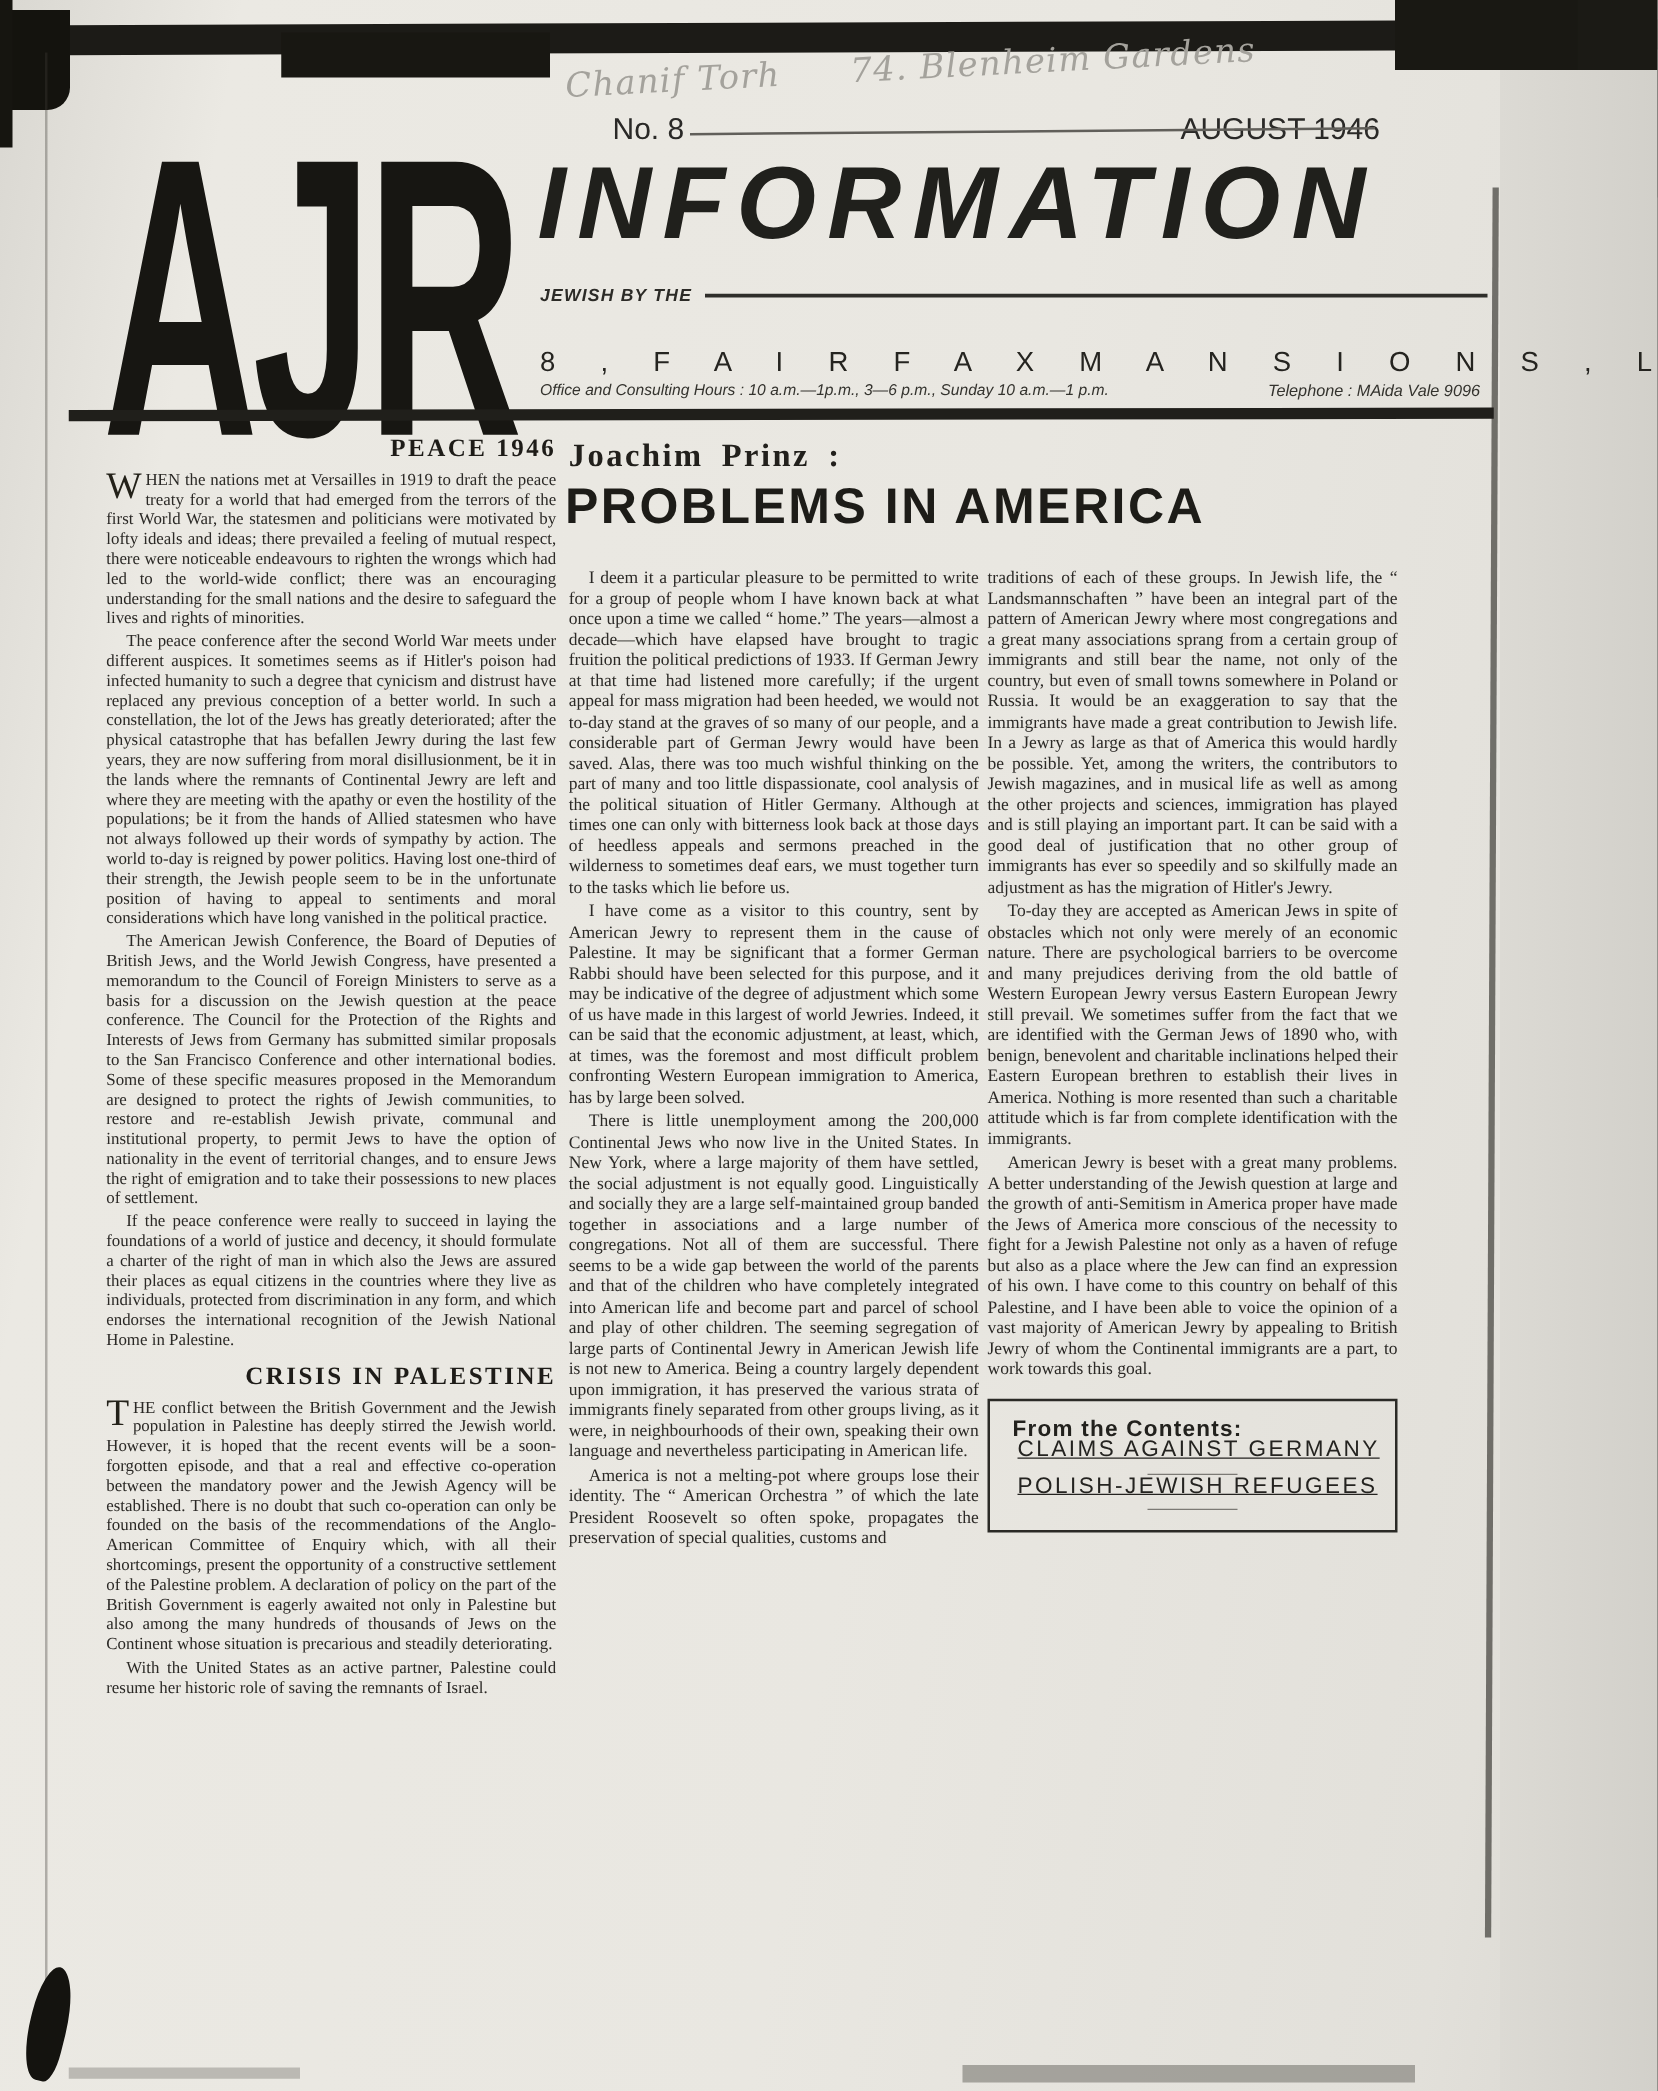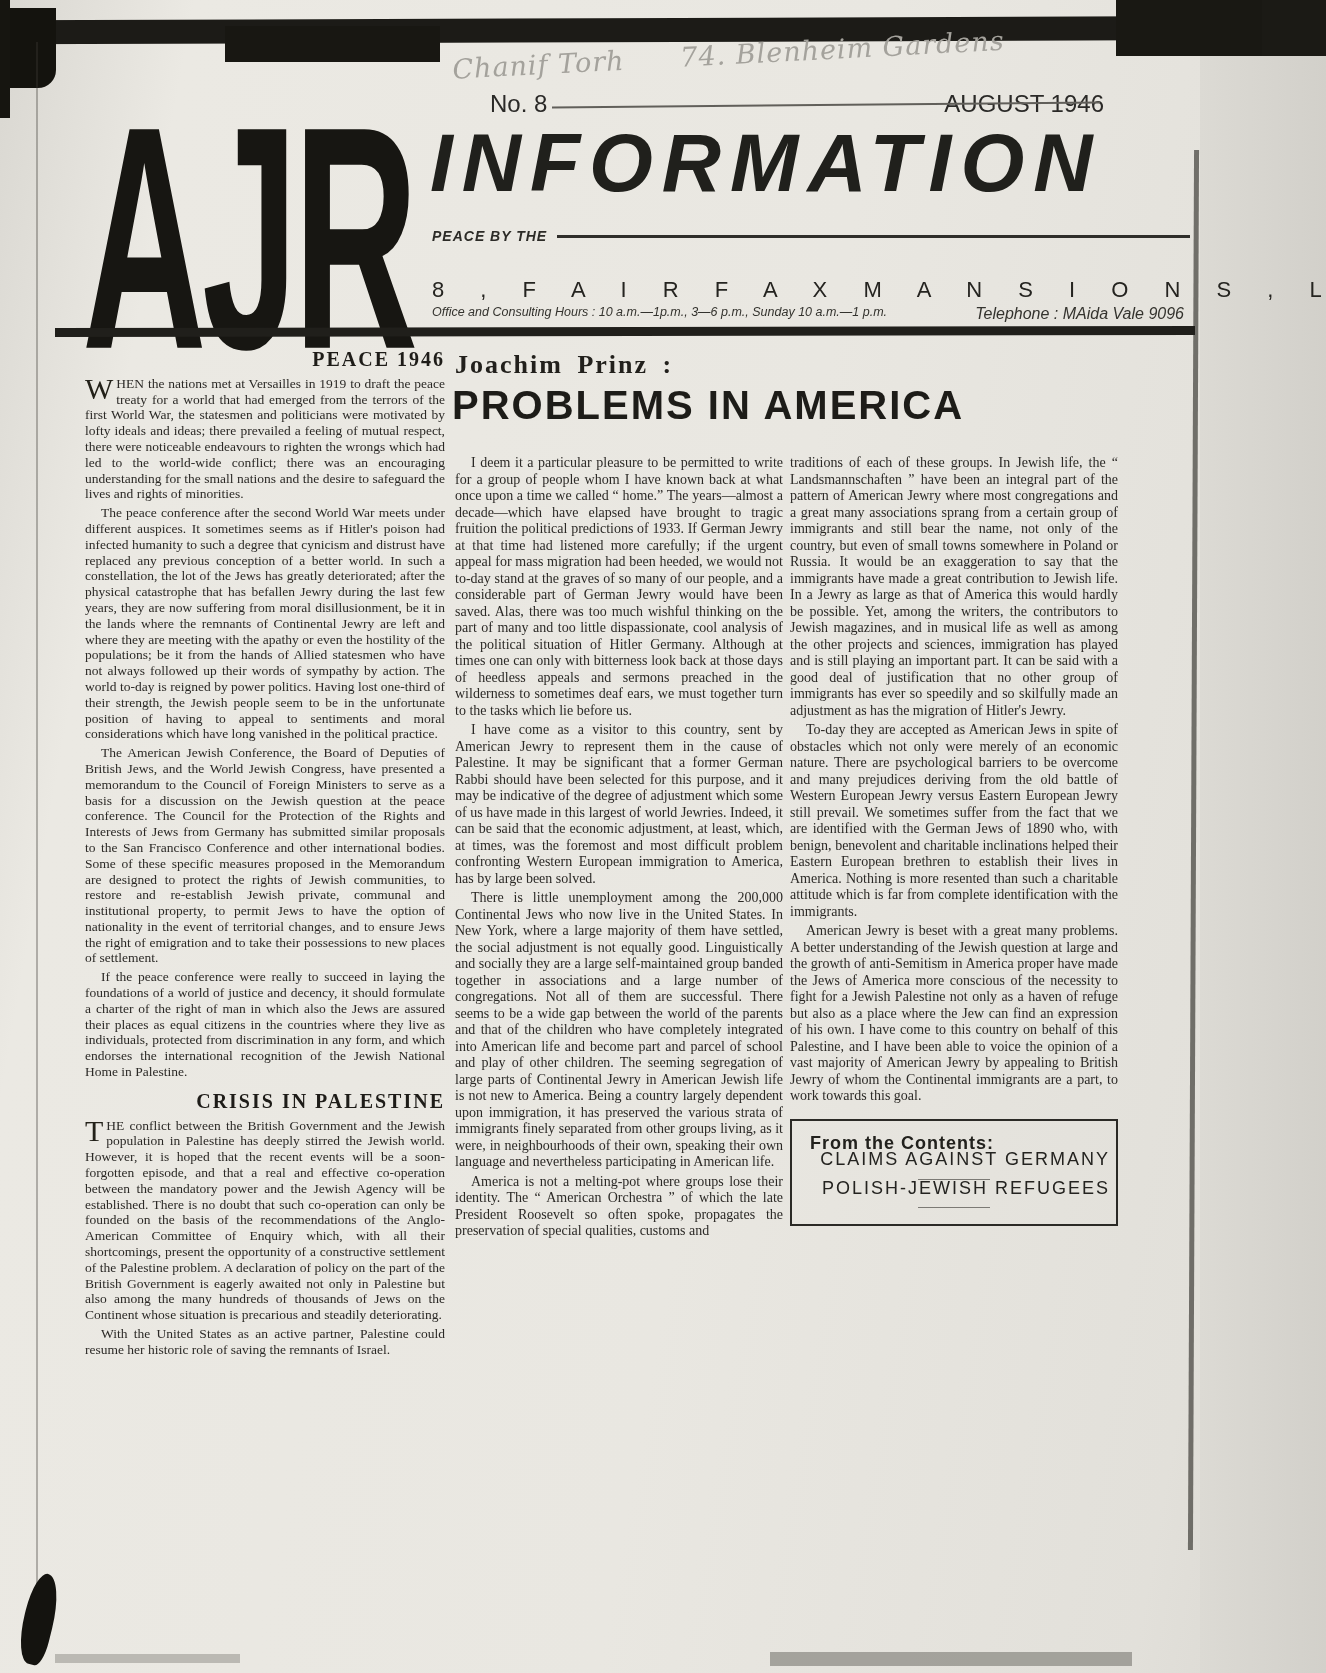--- a/index.html
+++ b/index.html
@@ -38,21 +38,21 @@
     font-family:"Liberation Sans",sans-serif;font-style:italic;font-weight:bold;font-size:14px;
     letter-spacing:1px;color:#2c2b27;}
   .issued-row .rule{flex:1;height:3px;background:#2f2e2a;}
   .org-line{left:432px;top:248px;font-family:"Liberation Sans",sans-serif;font-style:italic;
     font-size:20px;letter-spacing:3.5px;word-spacing:10px;color:#2d2c28;white-space:nowrap;}
   .addr-line{left:432px;top:277px;font-family:"Liberation Sans",sans-serif;
     font-size:22px;letter-spacing:8px;word-spacing:14px;color:#252420;white-space:nowrap;}
   .hours-line{left:432px;top:305px;font-family:"Liberation Sans",sans-serif;font-style:italic;
     font-size:12.5px;color:#34332e;}
   .tel-line{right:142px;top:305px;font-family:"Liberation Sans",sans-serif;font-style:italic;
-    font-size:16px;color:#34332e;}
+    font-size:13px;color:#34332e;}
   .masthead-rule{left:55px;top:327px;width:1140px;height:9px;background:#201f1b;transform:rotate(-0.1deg);}
   
   .col{position:absolute;text-align:justify;}
   .col-left{left:85px;top:352px;width:360px;font-size:13.5px;line-height:15.8px;}
   .col-mid{left:455px;top:455px;width:328px;font-size:14px;line-height:16.5px;}
   .col-right{left:790px;top:455px;width:328px;font-size:14px;line-height:16.5px;}
   .col p{margin:0 0 3px;text-indent:16px;}
   .col p.no-indent{text-indent:0;}
   .col-heading{font-family:"Liberation Serif",serif;font-weight:bold;text-align:right;
     font-size:20px;letter-spacing:2px;color:#1e1c18;margin:0 0 8px;}
@@ -61,21 +61,21 @@
   
   .byline{left:455px;top:350px;font-family:"Liberation Serif",serif;font-weight:bold;
     font-size:26px;letter-spacing:2px;word-spacing:6px;color:#22201c;}
   .headline{left:452px;top:383px;width:666px;text-align:left;font-family:"Liberation Sans",sans-serif;
     font-weight:bold;font-size:40px;letter-spacing:2px;color:#1d1c18;}
   
   .contents-box{margin-top:14px;border:2px solid #2b2a26;padding:14px 6px 16px;text-align:left;}
   .contents-label{font-family:"Liberation Sans",sans-serif;font-weight:bold;font-size:18px;
     letter-spacing:1px;color:#22211d;margin-left:12px;}
   .contents-item{font-family:"Liberation Sans",sans-serif;font-size:18px;letter-spacing:2px;
-    text-align:right;color:#242320;margin-top:13px;text-indent:0;}
+    text-align:left;color:#242320;margin-top:13px;text-indent:0;text-decoration:underline;}
   .contents-item.tight{letter-spacing:.5px;font-size:17.5px;}
   .contents-sep{width:72px;height:1px;background:#7c7a75;margin:11px auto 0;}
 </style>
 </head>
 <body>
 
 <div class="canvas">
 
   <div class="art top-bar"></div>
   <div class="art top-bar-bump"></div>
@@ -93,21 +93,21 @@
   <div class="art handwriting">
     <span>Chanif Torh</span>
     <span>74. Blenheim Gardens</span>
   </div>
   <div class="art issue-no">No. 8</div>
   <div class="art date">AUGUST 1946</div>
   <div class="art no-date-rule"></div>
   <div class="art logo-ajr">AJR</div>
   <div class="art info-title">INFORMATION</div>
   <div class="art issued-row">
-    <span>PEACE BY THE</span>
+    <span>JEWISH BY THE</span>
     <div class="rule"></div>
   </div>
   <div class="art addr-line">8 ,   F A I R F A X   M A N S I O N S ,   L O N D O N ,   N . W . 3</div>
   <div class="art hours-line">Office and Consulting Hours : 10 a.m.—1p.m., 3—6 p.m., Sunday 10 a.m.—1 p.m.</div>
   <div class="art tel-line">Telephone : MAida Vale 9096</div>
   <div class="art masthead-rule"></div>
 
   <div class="art byline">Joachim  Prinz :</div>
   <div class="art headline">PROBLEMS IN AMERICA</div>
 

